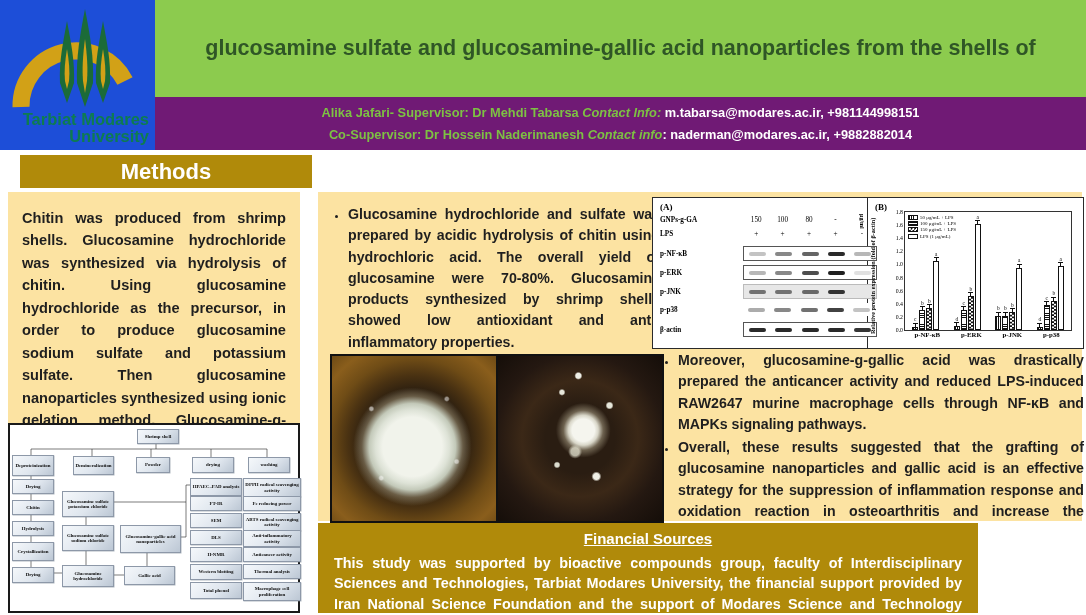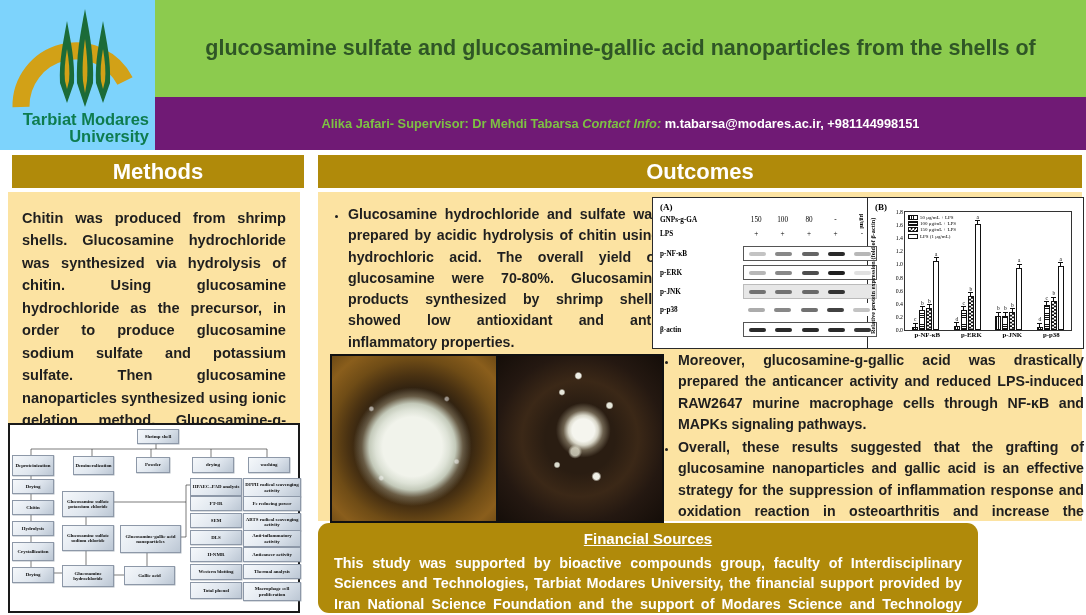--- a/index.html
+++ b/index.html
@@ -1,21 +1,21 @@
 <!DOCTYPE html>
 <html><head>
 <meta charset="utf-8">
 <style>
   html,body{margin:0;padding:0;background:#fff;}
   .stage{position:relative;width:1086px;height:615px;background:#ffffff;
          font-family:"Liberation Sans",sans-serif;overflow:hidden;}
   .abs{position:absolute;}
 
   
-  .logo-box{left:0;top:0;width:155px;height:150px;background:#7dd3fc;display:flex;align-items:center;justify-content:center;}
+  .logo-box{left:0;top:0;width:155px;height:150px;background:#1d4ed8;display:flex;align-items:center;justify-content:center;}
   .title-band{left:155px;top:0;width:931px;height:97px;background:#8CCB4E;
               display:flex;flex-direction:column;align-items:center;justify-content:center;}
   .title-line{color:#2F5626;font-weight:bold;font-size:21.5px;line-height:1.42;text-align:center;white-space:nowrap;}
   .title-line .sp{font-style:italic;}
   .sub-band{left:155px;top:97px;width:931px;height:53px;background:#701a75;
             display:flex;flex-direction:column;align-items:center;justify-content:center;gap:7px;}
   .sub-line{font-size:12.8px;font-weight:bold;white-space:nowrap;}
   .sub-line .grn{color:#7DC143;}
   .sub-line .grn-i{color:#7DC143;font-style:italic;}
   .sub-line .wht{color:#ffffff;}
@@ -129,23 +129,24 @@
       <text x="146" y="139" text-anchor="end" fill="#0E7C4F" font-size="16.5" font-weight="bold" font-family="Liberation Sans, sans-serif">University</text>
     </svg>
   </div>
 
   <div class="abs title-band">
     <div class="title-line">glucosamine sulfate and glucosamine-gallic acid nanoparticles from the shells of</div>
   </div>
 
   <div class="abs sub-band">
     <div class="sub-line"><span class="grn">Alika Jafari- Supervisor: Dr Mehdi Tabarsa </span><span class="grn-i">Contact Info:</span><span class="wht"> m.tabarsa@modares.ac.ir, +981144998151</span></div>
-  </div>
-
-  <div class="abs sec-head" style="left:12px;top:155px;width:292px;height:33px;">
+    <div class="sub-line"><span class="grn">Co-Supervisor: Dr Hossein Naderimanesh </span><span class="grn-i">Contact info</span><span class="wht">: naderman@modares.ac.ir, +9882882014</span></div>
+  </div>
+
+  <div class="abs sec-head" style="left:20px;top:155px;width:292px;height:33px;">
     <span>Methods</span>
   </div>
 
   <div class="abs panel methods-body" style="left:8px;top:192px;width:292px;height:421px;">
     <p>Chitin was produced from shrimp shells. Glucosamine hydrochloride was synthesized via hydrolysis of chitin. Using glucosamine hydrochloride as the precursor, in order to produce glucosamine sodium sulfate and potassium sulfate. Then glucosamine nanoparticles synthesized using ionic gelation method. Glucosamine-g-gallic acid was prepared by adding gallic acid into the resultant solution.</p>
     <div class="abs flow">
       <svg id="flow-lines" width="288" height="184">
           <line x1="146" y1="15" x2="146" y2="24"></line>
           <line x1="21" y1="24" x2="257" y2="24"></line>
           <line x1="21" y1="24" x2="21" y2="30"></line>
@@ -196,23 +197,20 @@
           <div class="fbox" style="left: 233px; top: 71px; width: 54px; height: 11px;">Fe reducing power</div>
           <div class="fbox" style="left: 233px; top: 88px; width: 54px; height: 14px;">ABTS radical scavenging activity</div>
           <div class="fbox" style="left: 233px; top: 105px; width: 54px; height: 13px;">Anti-inflammatory activity</div>
           <div class="fbox" style="left: 233px; top: 122px; width: 54px; height: 11px;">Anticancer activity</div>
           <div class="fbox" style="left: 233px; top: 139px; width: 54px; height: 11px;">Thermal analysis</div>
           <div class="fbox" style="left: 233px; top: 157px; width: 54px; height: 15px;">Macrophage cell proliferation</div>
         </div>
     </div>
   </div>
 
-  <div class="abs sec-head" style="left:318px;top:155px;width:764px;height:33px;">
-    <span>Outcomes</span>
-  </div>
 
   <div class="abs panel" style="left:318px;top:192px;width:764px;height:329px;">
 
     <ul class="bullets abs" style="left:14px;top:12px;width:312px;">
       <li>Glucosamine hydrochloride and sulfate was prepared by acidic hydrolysis of chitin using hydrochloric acid. The overall yield of glucosamine were 70-80%. Glucosamine products synthesized by shrimp shells showed low antioxidant and anti-inflammatory properties.</li>
     </ul>
 
     <div class="abs figure" style="left:334px;top:5px;width:430px;height:150px;">
       <div class="panelA">
         <div class="pa-label">(A)</div>
@@ -476,18 +474,18 @@
       <div class="photo photo-l"></div>
       <div class="photo photo-r"></div>
     </div>
 
     <ul class="bullets abs" style="left:344px;top:158px;width:406px;">
       <li>Moreover, glucosamine-g-gallic acid was drastically prepared the anticancer activity and reduced LPS-induced RAW2647 murine macrophage cells through NF-κB and MAPKs signaling pathways.</li>
       <li>Overall, these results suggested that the grafting of glucosamine nanoparticles and gallic acid is an effective strategy for the suppression of inflammation response and oxidation reaction in osteoarthritis and increase the anticancer activity</li>
     </ul>
   </div>
 
-  <div class="abs financial" style="left:318px;top:523px;width:660px;height:90px;border-radius:11px;">
+  <div class="abs financial" style="left:318px;top:523px;width:660px;height:90px;">
     <div class="fin-head">Financial Sources</div>
     <p class="fin-body">This study was supported by bioactive compounds group, faculty of Interdisciplinary Sciences and Technologies, Tarbiat Modares University, the financial support provided by Iran National Science Foundation and the support of Modares Science and Technology Park for this project.</p>
   </div>
 
 </div>
 
 </body></html>

